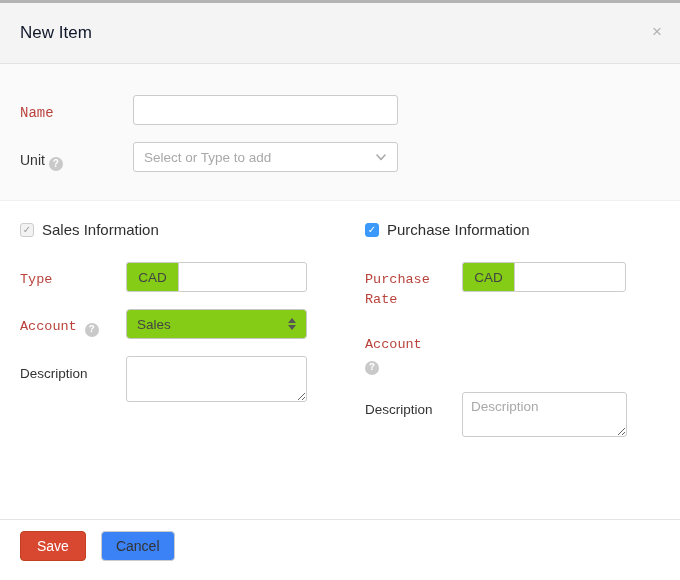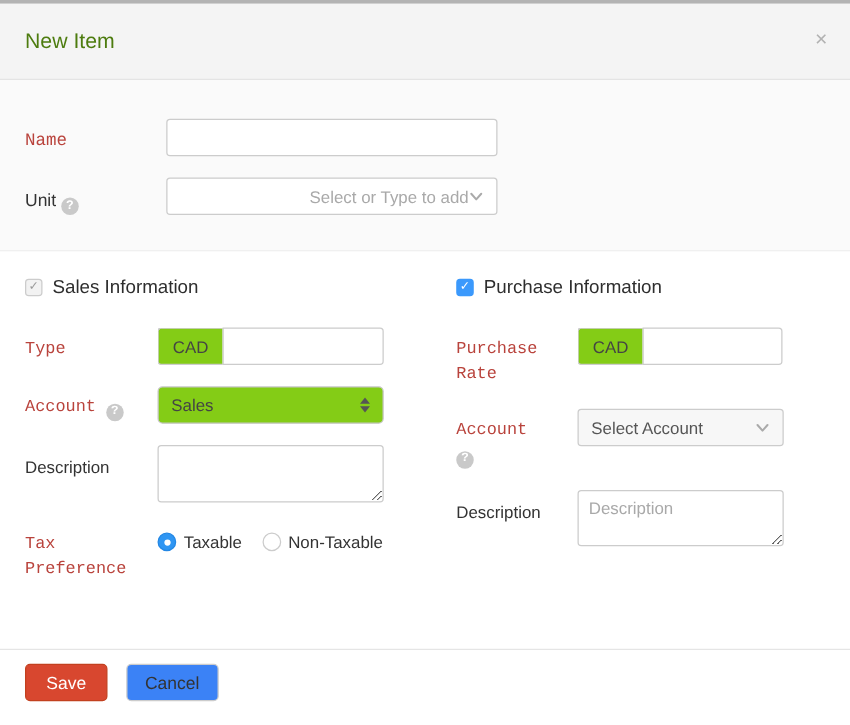--- a/index.html
+++ b/index.html
@@ -10,21 +10,21 @@
     color:#333; position:relative; overflow:hidden;
   }
   .top-strip { height:3px; background:#b3b3b3; }
 
   
   .modal-header {
     background:#f4f4f4; border-bottom:1px solid #e4e4e4;
     height:61px; display:flex; align-items:center;
     padding:0 20px; position:relative;
   }
-  .modal-title { font-size:17px; font-weight:400; color:#4d7c0f; }
+  .modal-title { font-size:17px; font-weight:400; color:#0f172a; }
   .close-btn {
     position:absolute; right:18px; top:20px;
     background:none; border:none; cursor:pointer;
     font-size:17px; color:#b2b2b2; line-height:1; font-family:inherit;
   }
 
   
   .general-section {
     background:#fafafa; border-bottom:1px solid #f0f0f0;
     padding:31px 20px 28px 20px;
@@ -48,21 +48,21 @@
   }
   input[type="text"]::placeholder, textarea::placeholder { color:#a9a9a9; }
   .wide-input { width:265px; }
 
   
   .dropdown {
     width:265px; height:30px; border:1px solid #ccc; border-radius:3px;
     background:#fff; display:flex; align-items:center;
     padding:0 10px; cursor:pointer; position:relative;
   }
-  .dropdown .ph { color:#a9a9a9; font-size:13.5px; flex:1; white-space:nowrap; overflow:hidden;text-align:right; }
+  .dropdown .ph { color:#a9a9a9; font-size:13.5px; flex:1; white-space:nowrap; overflow:hidden; }
   .dropdown .val { color:#555; font-size:13.5px; flex:1; }
   .chevron { width:12px; height:12px; flex:0 0 auto; }
   .chevron polyline { fill:none; stroke:#aaa; stroke-width:1.6; stroke-linecap:round; stroke-linejoin:round; }
   .dropdown.gray { background:#f7f7f7; }
 
   
   .columns { display:flex; padding:20px 20px 0 20px; }
   .col-left  { width:322px; margin-right:23px; }
   .col-right { width:295px; }
 
@@ -198,33 +198,20 @@
             <i class="down"></i>
           </span>
       </div>
     </div>
 
     <div class="form-row">
       <div class="f-label plain">Description</div>
       <textarea class="ta-left" style=""></textarea>
     </div>
 
-    <div class="form-row">
-      <div class="f-label required" style="padding-top:7px;">Tax Preference</div>
-      <div class="radio-group">
-        <span class="radio-opt">
-          <span class="radio on"></span>
-          <span class="radio-label">Taxable</span>
-        </span>
-        <span class="radio-opt">
-          <span class="radio off"></span>
-          <span class="radio-label">Non-Taxable</span>
-        </span>
-      </div>
-    </div>
   </div>
 
   <div class="col-right">
     <div class="section-head">
       <span class="cbx blue-checked"></span>
       <span class="section-label">Purchase Information</span>
     </div>
 
     <div class="form-row">
       <div class="f-label required">Purchase Rate</div>
@@ -232,26 +219,20 @@
         <span class="currency-box">CAD</span>
         <input type="text" class="rate-input-r" value="" style="">
       </div>
     </div>
 
     <div class="form-row">
       <div class="f-label required">
         <span>Account</span>
         <span class="help-icon">?</span>
       </div>
-      <div class="dropdown gray sel-right">
-        <span class="val">Select Account</span>
-        <svg class="chevron" viewBox="0 0 12 12">
-            <polyline points="2,4 6,8.5 10,4"></polyline>
-          </svg>
-      </div>
     </div>
 
     <div class="form-row">
       <div class="f-label plain">Description</div>
       <textarea class="ta-right" placeholder="Description" style=""></textarea>
     </div>
   </div>
 </div>
 
 <div class="modal-footer">

